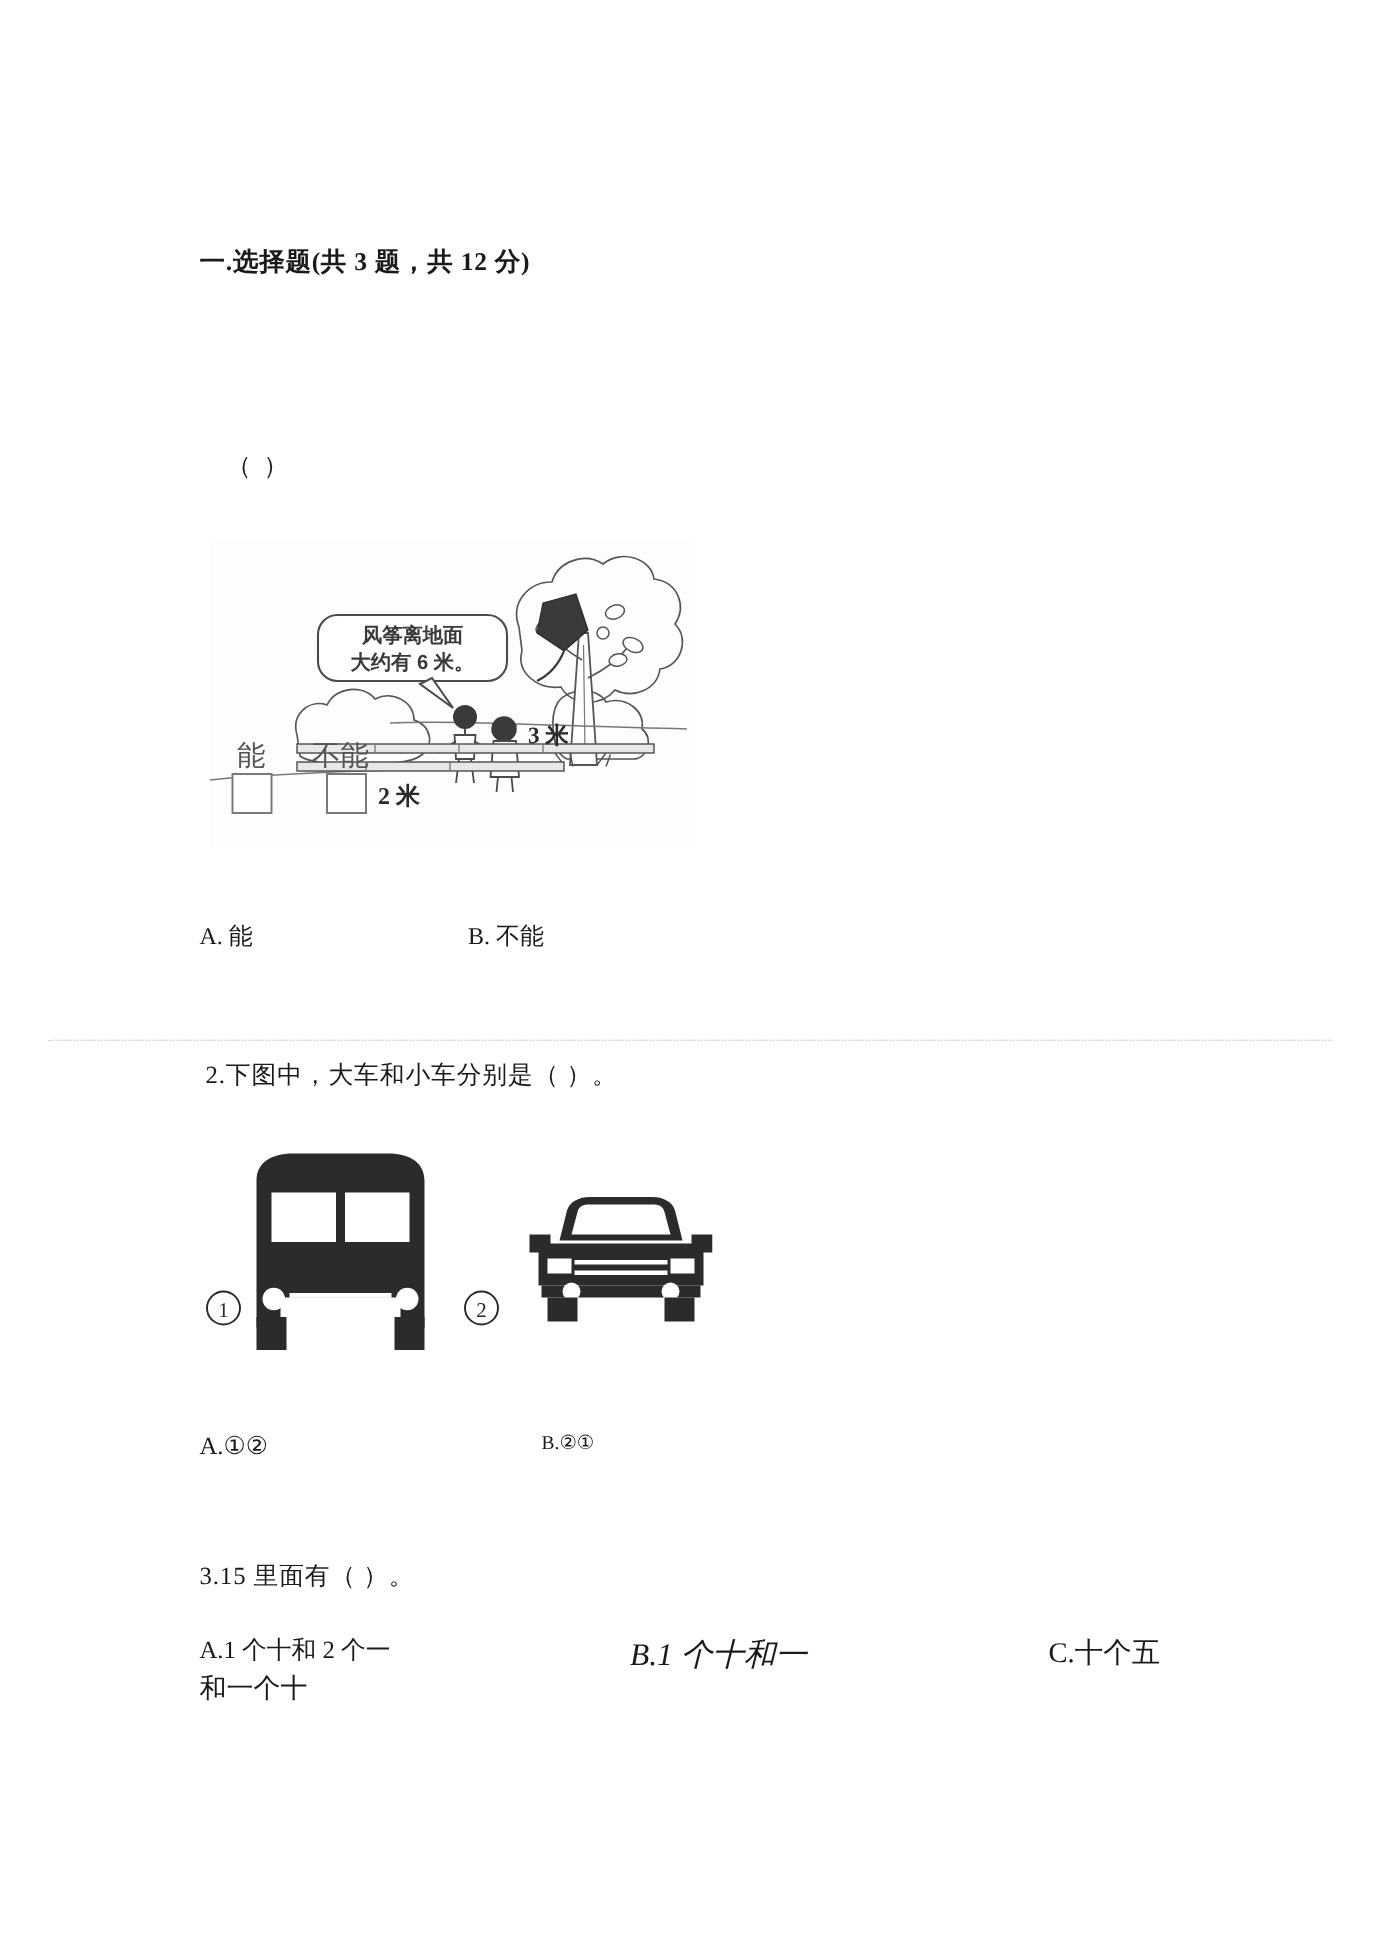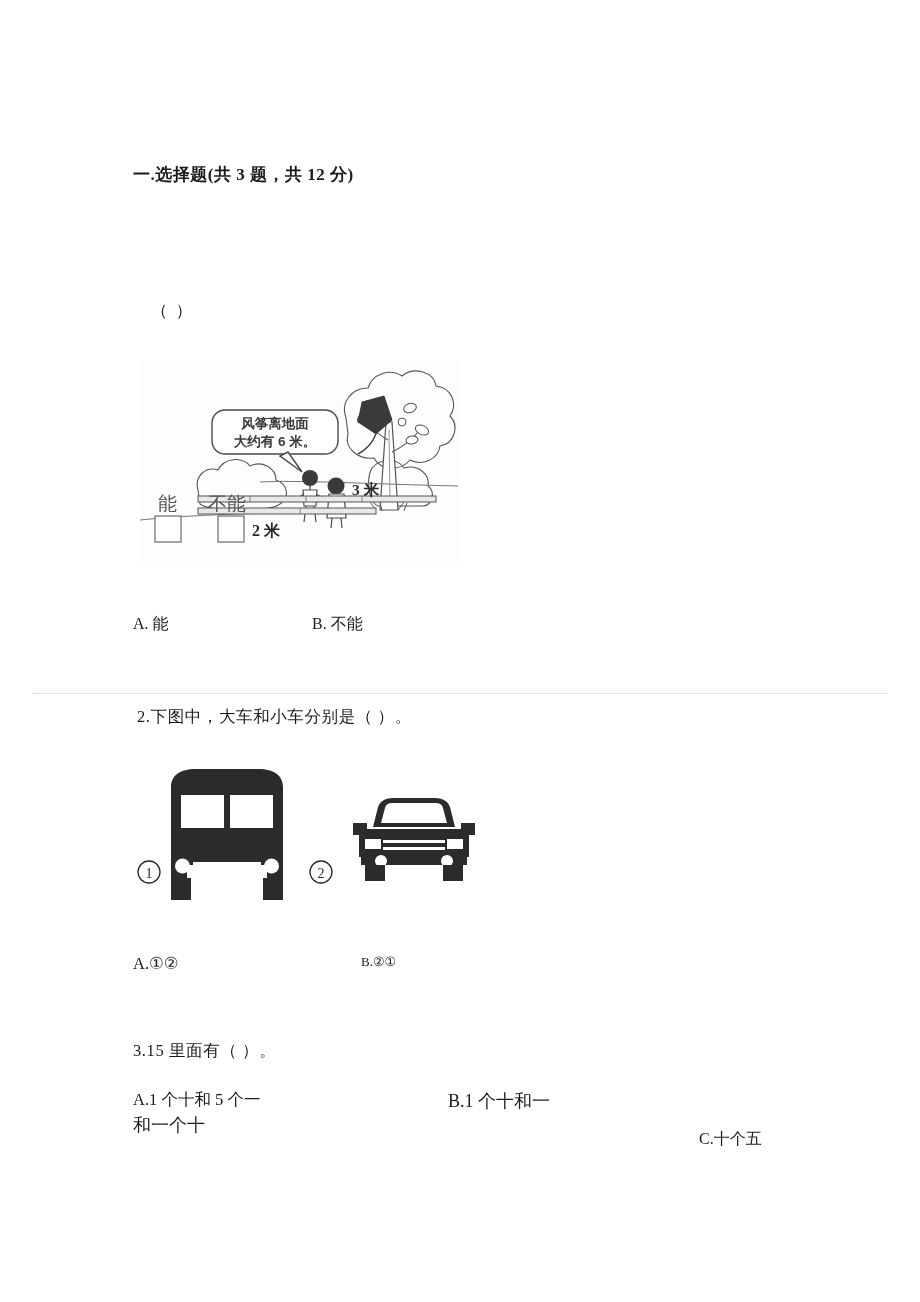--- a/index.html
+++ b/index.html
@@ -52,22 +52,22 @@
   .q1-optA  { position: absolute; left: 133px; top: 614px; }
   .q1-optB  { position: absolute; left: 312px; top: 614px; }
 
   .q2-text  { left: 137px; top: 706px; }
   .q2-optA  { position: absolute; left: 133px; top: 954px; font-size: 16.5px; white-space: nowrap;}
   .q2-optB  { position: absolute; left: 361px; top: 954px; font-size: 13px; white-space: nowrap;}
 
   .q3-text  { left: 133px; top: 1040px; }
   .q3-optA  { position: absolute; left: 133px; top: 1089px; font-size: 16.5px; white-space: nowrap;}
   .q3-optA2 { position: absolute; left: 133px; top: 1113px; font-size: 18px; white-space: nowrap;}
-  .q3-optB  { position: absolute; left: 448px; top: 1089px; font-size: 18px; white-space: nowrap;}
-  .q3-optC  { position: absolute; left: 699px; top: 1089px; font-size: 16px; white-space: nowrap; margin-top: 40px;}
+  .q3-optB  { position: absolute; left: 420px; top: 1089px; font-size: 21px; white-space: nowrap; font-style: italic;}
+  .q3-optC  { position: absolute; left: 699px; top: 1089px; font-size: 19px; white-space: nowrap;}
 
   .divider {
     position: absolute;
     left: 32px;
     top: 693px;
     width: 856px;
     height: 1px;
     border-top: 1px dotted #cfcfcf;
   }
 
@@ -257,18 +257,18 @@
         <path d="M230 100 L250 100 L250 116 L230 116 Z"></path>
         <path d="M308 100 L328 100 L328 116 L308 116 Z"></path>
       </g>
     </svg>
   </div>
 
   <div class="q2-optA">A.①②</div>
   <div class="q2-optB">B.②①</div>
 
   <div class="qline q3-text">3.15 里面有（          ）。</div>
-  <div class="q3-optA">A.1 个十和 5 个一</div>
+  <div class="q3-optA">A.1 个十和 2 个一</div>
   <div class="q3-optA2">和一个十</div>
   <div class="q3-optB">B.1 个十和一</div>
   <div class="q3-optC">C.十个五</div>
 
 </div>
 
 </body></html>

